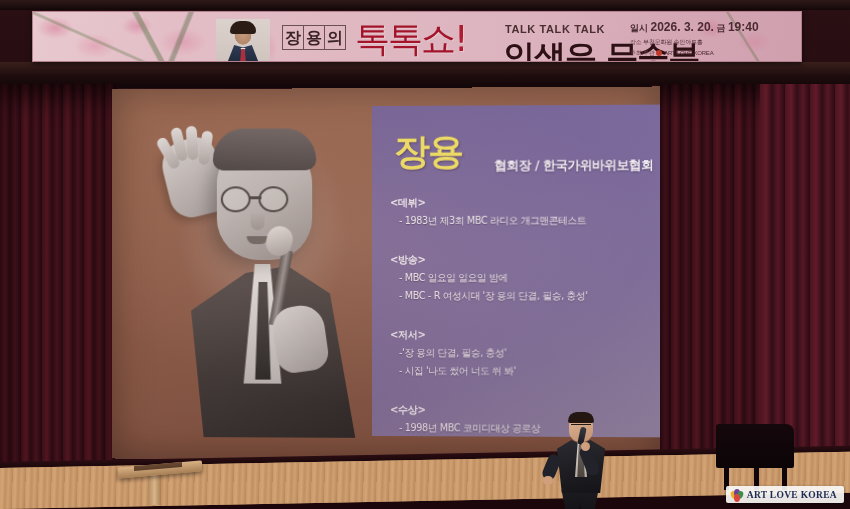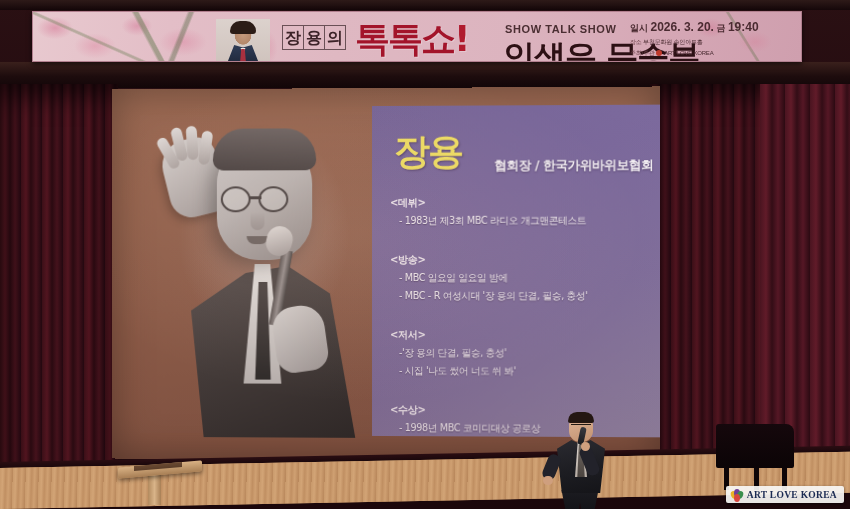--- a/index.html
+++ b/index.html
@@ -85,21 +85,21 @@
     position:absolute; left:250px; top:13px; display:flex; gap:0;
   }
   .bn-boxed span{
     width:22px; height:25px; border:1px solid #6a5056; margin-left:-1px;
     color:#3c2328; font-size:16px; font-weight:bold; line-height:24px;
     text-align:center; letter-spacing:0;
     font-family:"DejaVu Sans", sans-serif;
   }
   .bn-main {
     position:absolute; left:322px; top:4px;
-    font-size:35px; font-weight:bold; color:#a3142a; letter-spacing:-2px;
+    font-size:35px; font-weight:normal; color:#a3142a; letter-spacing:-2px;
     font-family:"DejaVu Sans", sans-serif;
     text-shadow:1px 1px 0 rgba(255,255,255,.25);
   }
   .bn-bang{ color:#b01b2e; font-size:36px; }
   .bn-eng {
     position:absolute; left:472px; top:11px; font-size:11px; letter-spacing:.6px;
     color:#4a2e32; font-weight:600;
   }
   .bn-sub {
     position:absolute; left:470px; top:23px; font-size:32px; font-weight:bold;
@@ -370,21 +370,21 @@
     <div class="bn-boxed">
       <span>장</span>
       <span>용</span>
       <span>의</span>
     </div>
 
     <div class="bn-main">
       <span>톡톡쇼</span><span class="bn-bang">!</span>
     </div>
 
-    <div class="bn-eng">SHOW TALK SHOW</div>
+    <div class="bn-eng">TALK TALK TALK</div>
     <div class="bn-sub">인생은 무승부</div>
 
     <div class="bn-info">
       <div class="bn-date">
         <span class="lbl">일시</span>
         <b class="big">2026. 3. 20.</b>
         <span>금</span>
         <b class="big">19:40</b>
       </div>
       <div class="bn-line">

